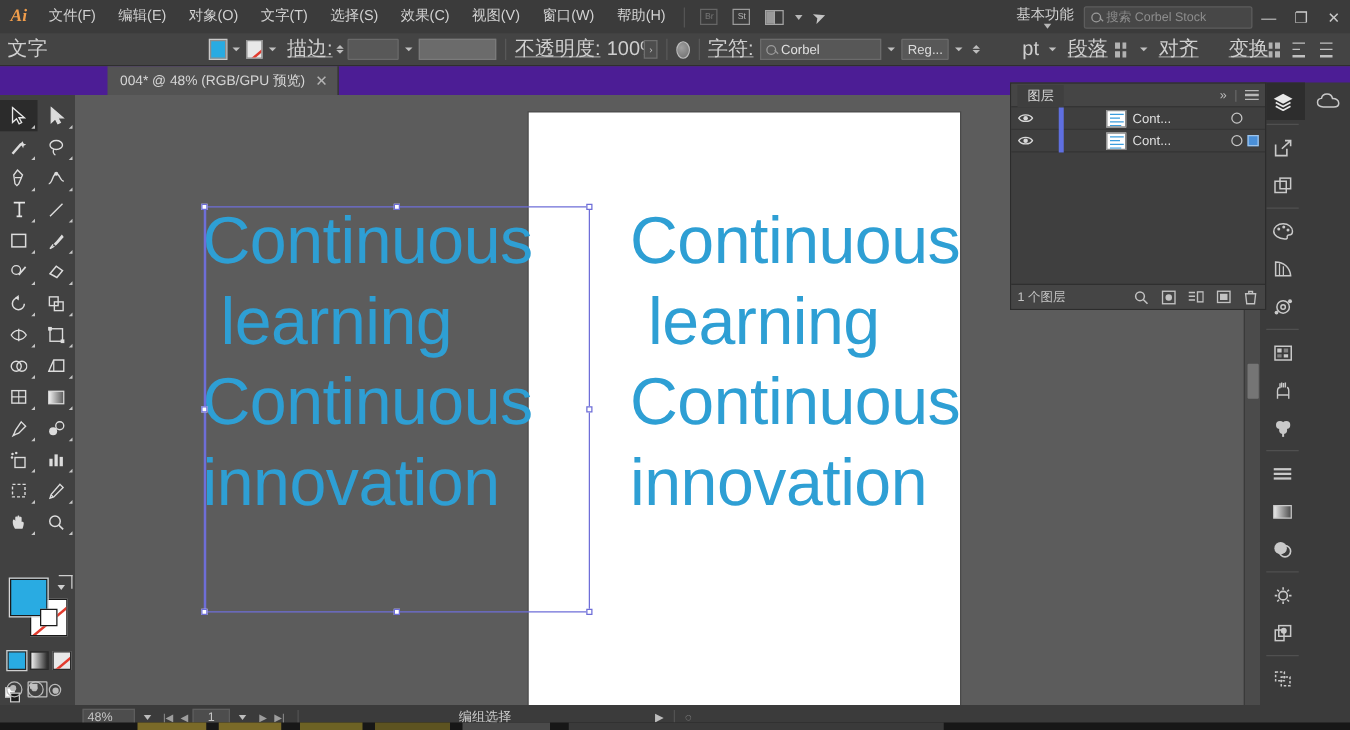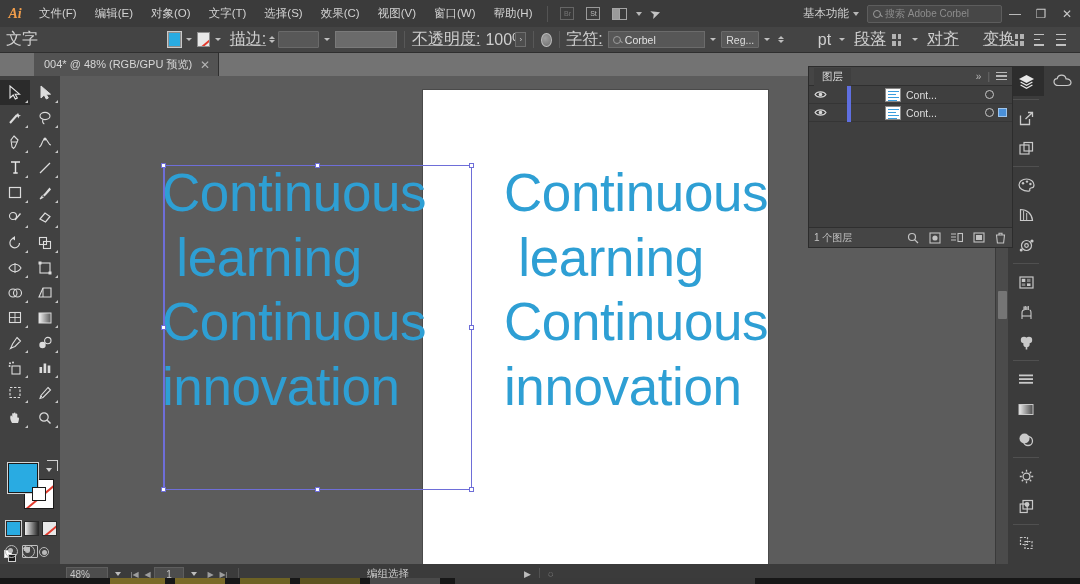--- a/index.html
+++ b/index.html
@@ -36,21 +36,21 @@
     font-size:7px; color:#b9b9b9; text-align:center; line-height:12px;
   }
   .icon-box.dim { opacity:.45; }
   .icon-arrange { width:15px; height:12px; border:1px solid #a5a5a5; display:flex; }
   .icon-arrange i { flex:1; border-right:1px solid #a5a5a5; background:#9a9a9a; }
   .icon-arrange i:last-child { border-right:none; background:transparent; }
   .caret { width:0;height:0;border-left:3.5px solid transparent;border-right:3.5px solid transparent;
            border-top:4px solid #b7b7b7; margin-left:4px; }
   .rocket { font-size:13px; color:#c4c4c4; transform:rotate(-20deg); }
   .spacer { flex:1; }
-  .workspace-sel { display:flex; align-items:center; padding:0 8px; font-size:11.5px; color:#d2d2d2; }
+  .workspace-sel { display:flex; align-items:center; padding:0 8px; font-size:11.5px; color:#d2d2d2;flex-direction:column; }
   .stock-search {
     width:135px; height:18px; background:#474747; border:1px solid #5d5d5d;
     border-radius:2px; display:flex; align-items:center; padding:0 5px; gap:4px;
     font-size:10px; color:#8d8d8d;
   }
   .mag {
     width:8px; height:8px; border:1.3px solid #9b9b9b; border-radius:50%;
     position:relative; flex:none;
   }
   .mag::after { content:""; position:absolute; width:4px; height:1.3px; background:#9b9b9b;
@@ -106,21 +106,21 @@
   .size-field { width:33px; justify-content:flex-end;margin-top:48px; }
   .align-ic { width:14px;height:12px;display:flex;flex-direction:column;justify-content:space-between; }
   .align-ic b { height:1.6px;background:#c0c0c0;display:block;width:100%; }
   .align-ic b.s { width:65%; }
   .grid-ic { width:12px;height:12px;display:grid;grid-template-columns:1fr 1fr;grid-template-rows:1fr 1fr;gap:2px; }
   .grid-ic s { background:#b2b2b2; text-decoration:none; }
 
   
   .tabbar {
     position:absolute; left:0; top:53px; width:1080px; height:23px;
-    background:#737373; display:flex; align-items:flex-end; padding-left:34px;
+    background:#4c1d95; display:flex; align-items:flex-end; padding-left:86px;
   }
   .doctab {
     height:23px; background:#535353; display:flex; align-items:center; gap:8px;
     padding:0 8px 0 10px; font-size:11px; color:#d7d7d7; border-right:1px solid #2f2f2f;
   }
   .tabclose { color:#b4b4b4; font-size:12px; line-height:1; }
 
   
   .toolbar {
     position:absolute; left:0; top:76px; width:60px; height:508px;
@@ -366,21 +366,21 @@
     <div class="mb-icon">
         <span class="rocket">➤</span>
       </div>
     <div class="spacer"></div>
     <div class="workspace-sel">
       <span>基本功能</span>
       <span class="caret"></span>
     </div>
     <div class="stock-search">
       <span class="mag"></span>
-      <span>搜索 Adobe Corbel</span>
+      <span>搜索 Corbel Stock</span>
     </div>
     <div class="win-btn">—</div>
     <div class="win-btn">❐</div>
     <div class="win-btn close">✕</div>
   </div>
 
   <div class="controlbar">
     <span class="cb-label" style="width:52px">文字</span>
     <div style="width:170px"></div>
     <div class="swatch-fill"></div>

